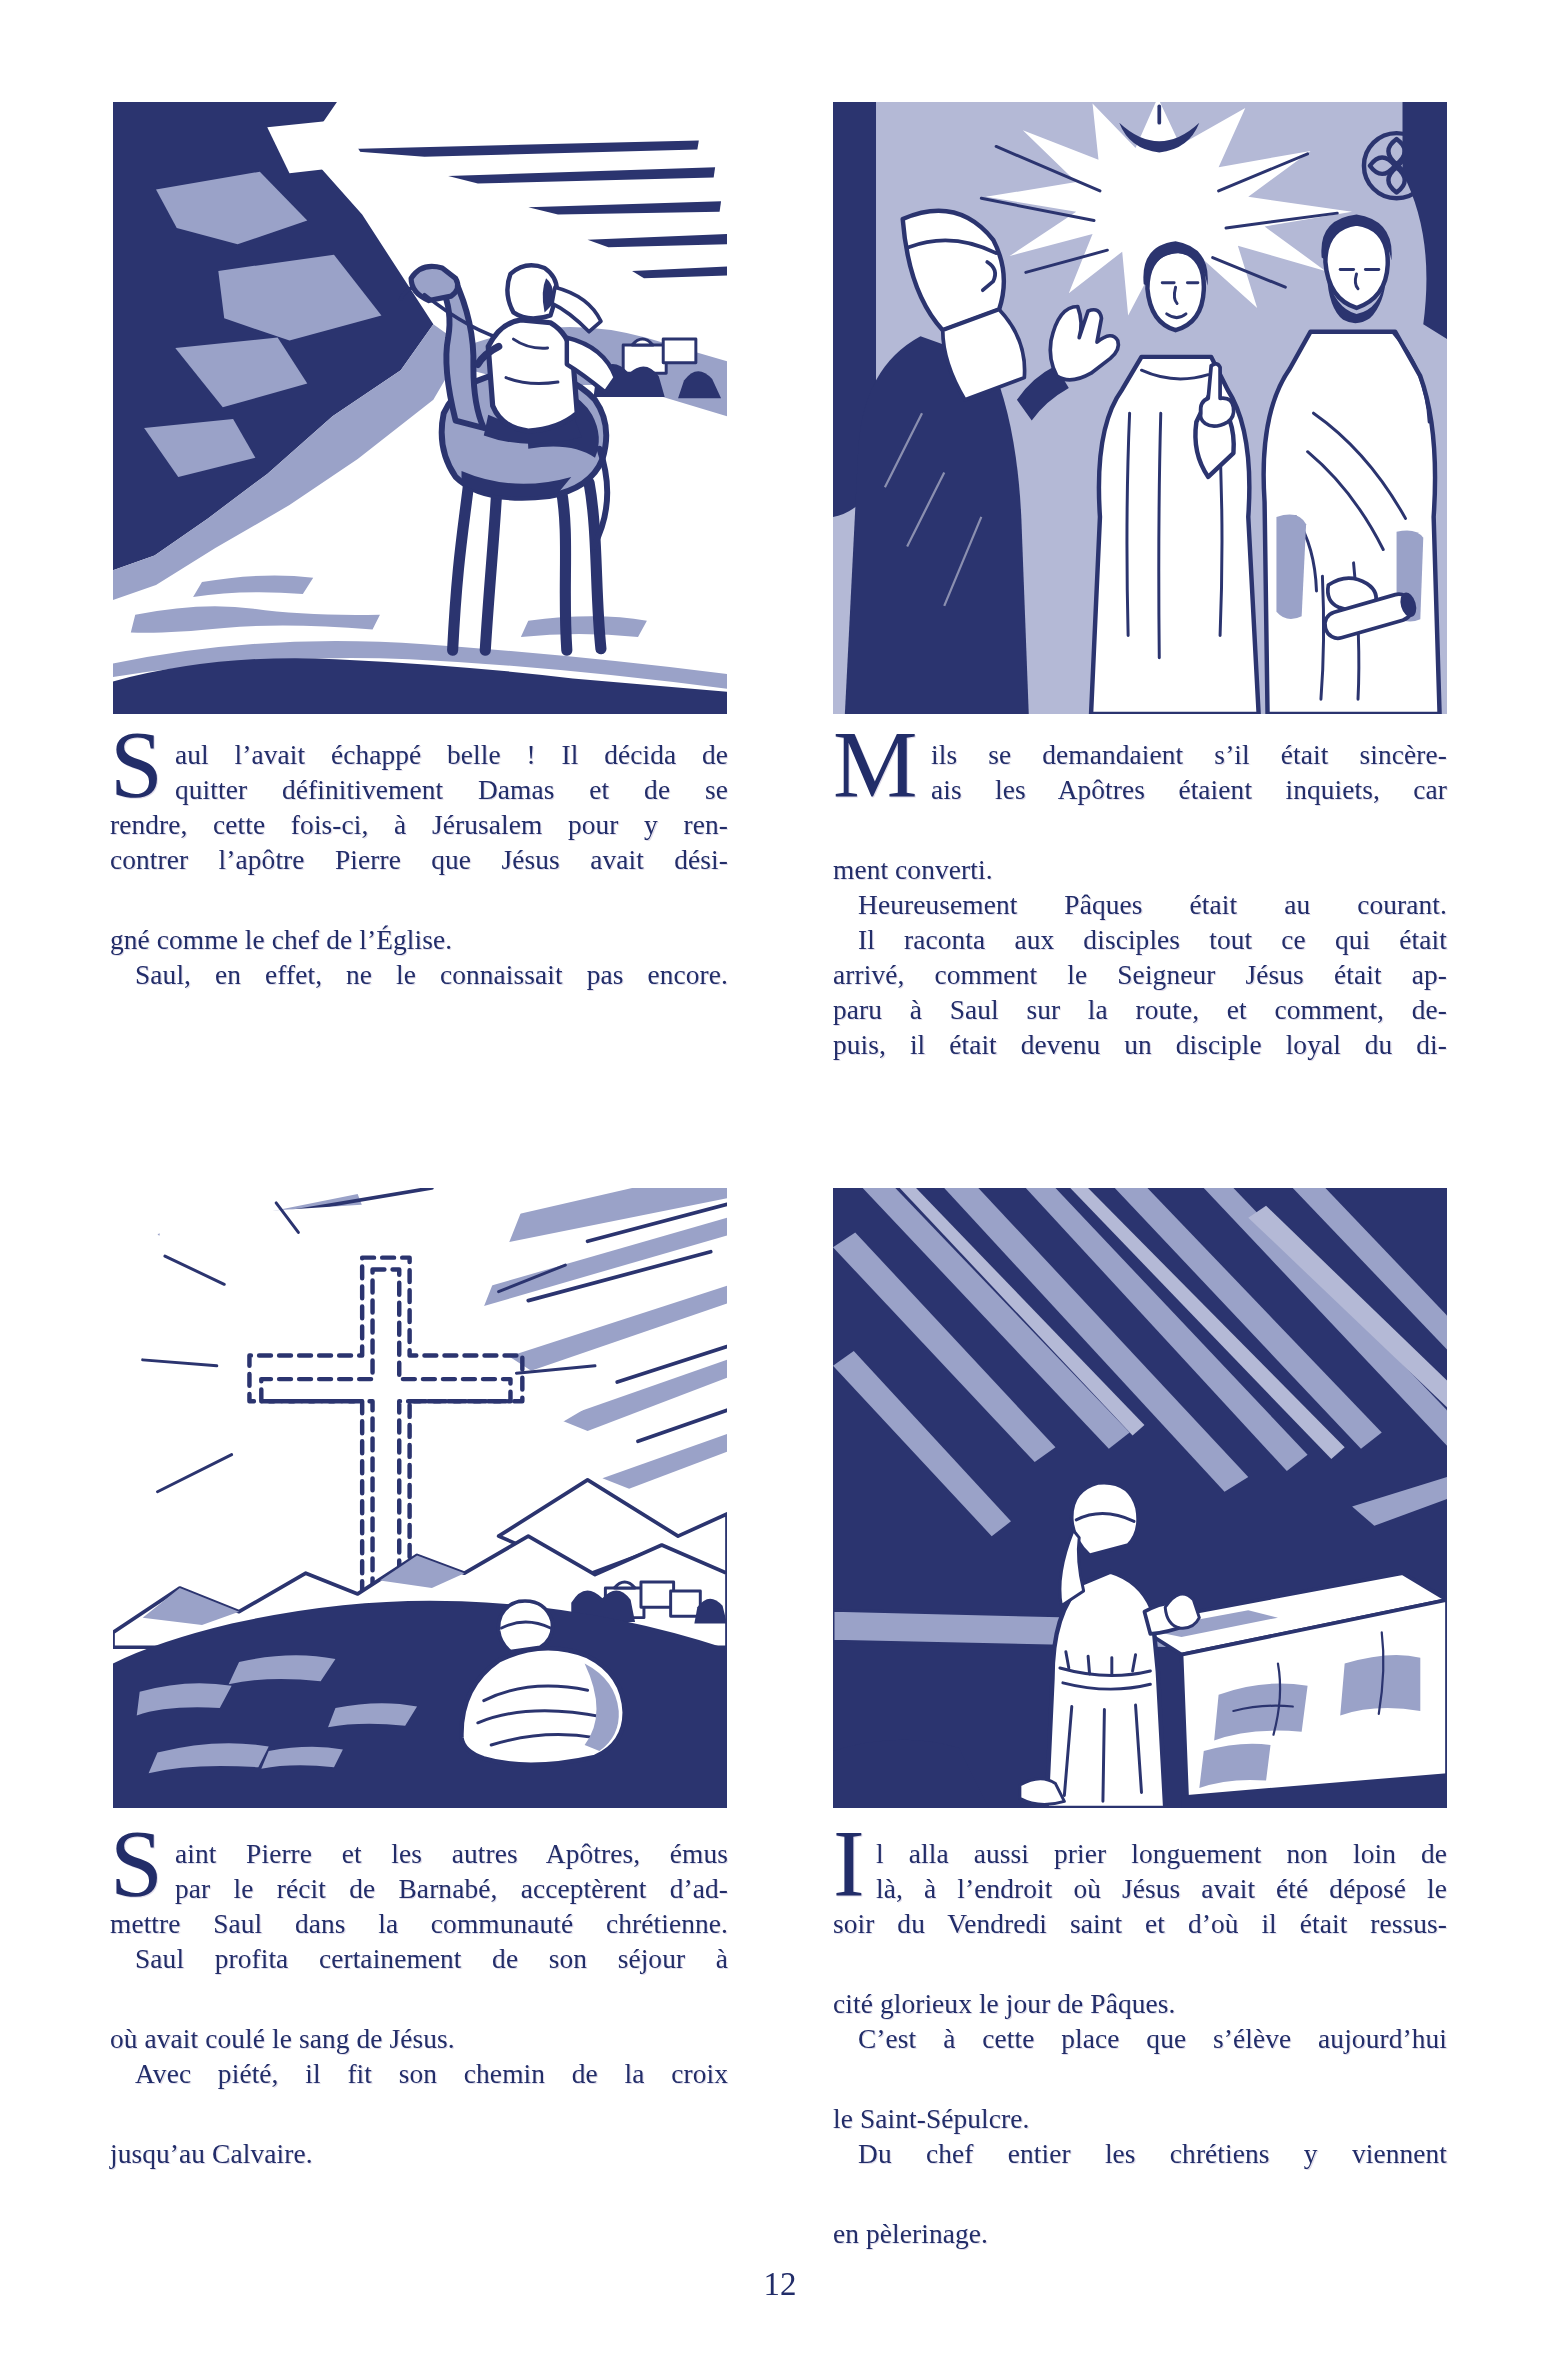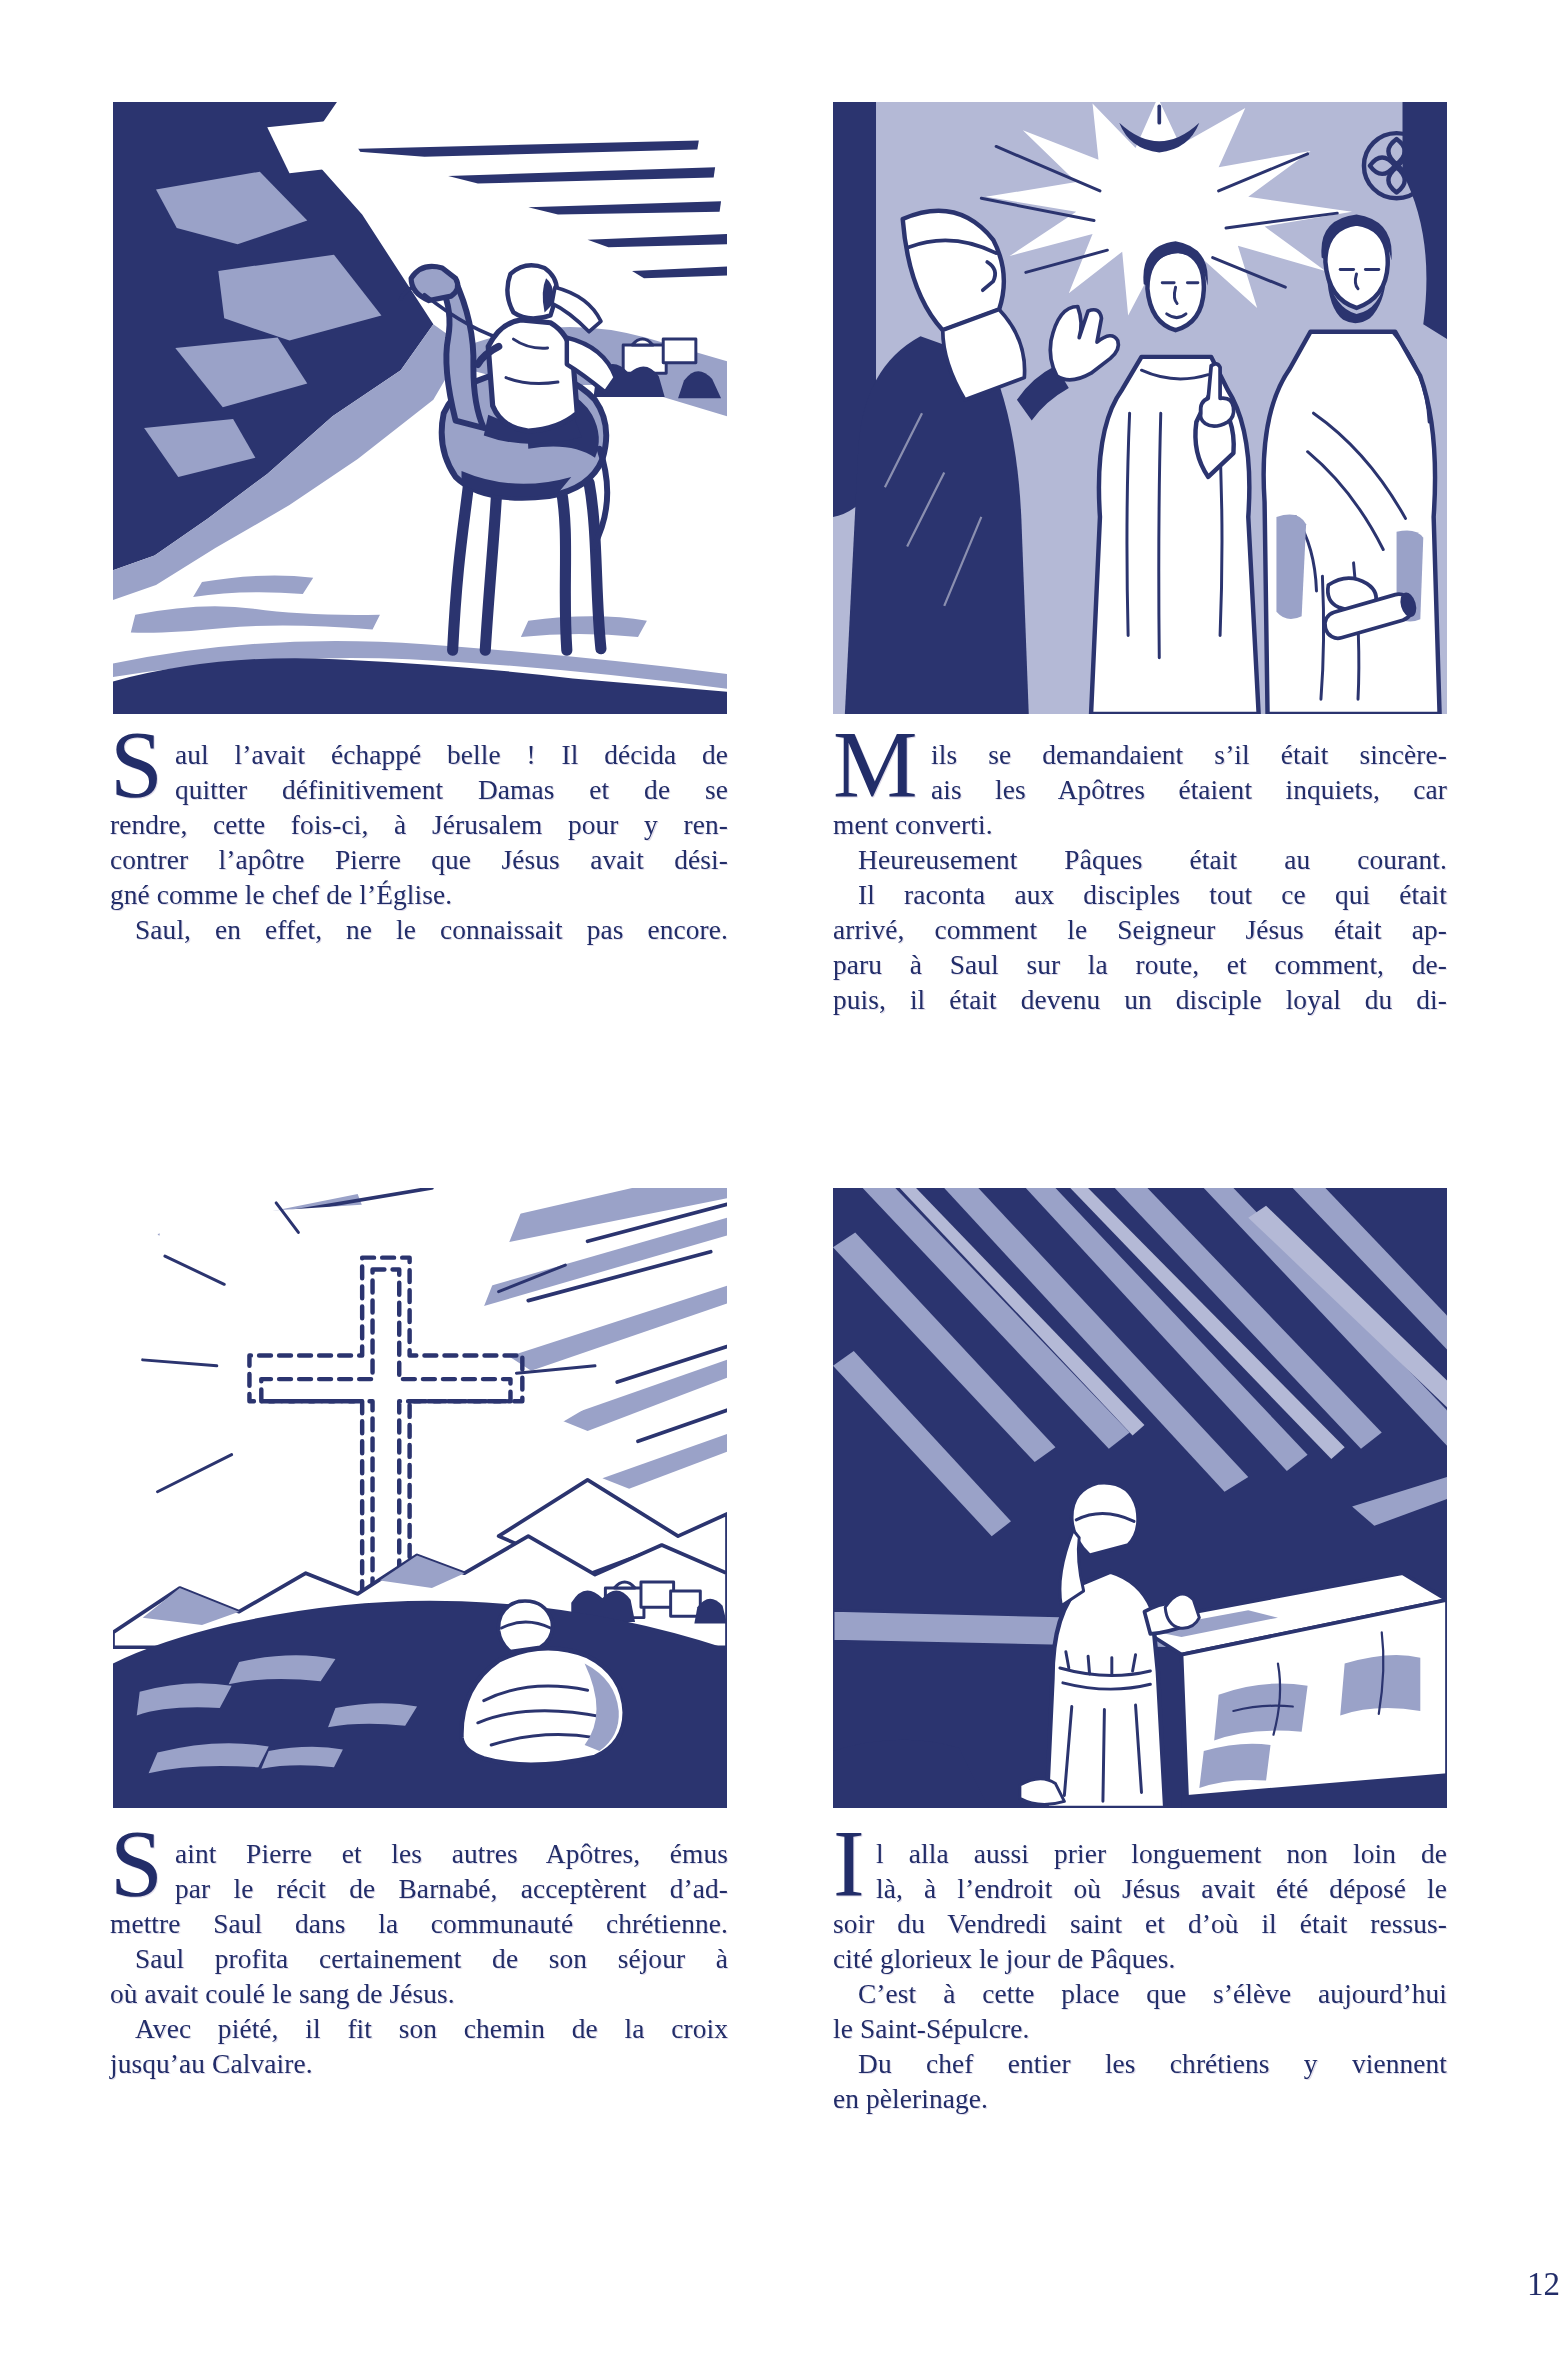--- a/index.html
+++ b/index.html
@@ -18,28 +18,28 @@
   .panel svg{display:block;width:100%;height:100%;}
   
   .Fi{fill:var(--pi);} .Fm{fill:var(--mid);} .Fl{fill:var(--ml);} .Fw{fill:#ffffff;}
   .Si{stroke:var(--pi);stroke-linecap:round;stroke-linejoin:round;}
   
   .tb{
     position:absolute;font-size:27.4px;line-height:35px;letter-spacing:0.1px;
     text-shadow:1.1px 1.1px 0 rgba(130,115,170,.25);
   }
   .line{text-align:justify;text-align-last:justify;}
-  .line.last{text-align-last:left;}
+  .line.last{text-align-last:left;margin-top:45px;}
   .line.indent{text-indent:25px;}
   .dropcap{position:absolute;left:0;top:-20px;font-size:95px;line-height:1;}
   .cap-spacer{float:left;height:70px;}
   .cap-S .cap-spacer{width:65px;}
   .cap-M .cap-spacer{width:98px;}
   .cap-I .cap-spacer{width:43px;}
-  .pageno{position:absolute;left:0;top:2266px;width:100%;text-align:right;font-size:33px;}
+  .pageno{position:absolute;left:0;top:2266px;width:100%;text-align:center;font-size:33px;}
 </style>
 </head>
 <body>
 
 <div id="page">
 
   <div class="panel" style="left:113px;top:102px;width:614px;height:612px;">
     <svg viewBox="0 0 828 826" preserveAspectRatio="none">
       <rect class="Fw" width="828" height="826"></rect>
       <g>

